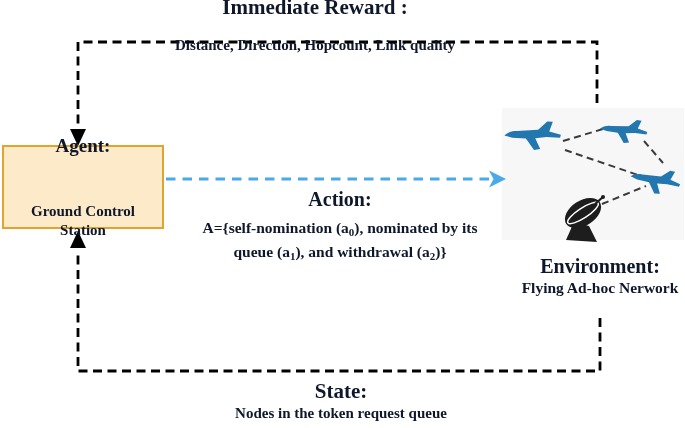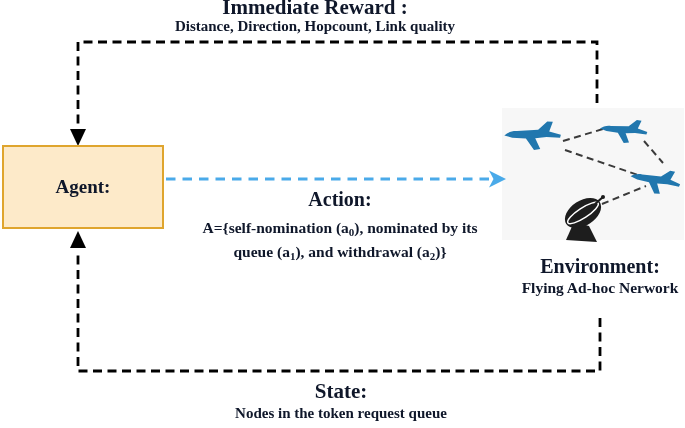--- a/index.html
+++ b/index.html
@@ -5,21 +5,21 @@
   html,body{margin:0;padding:0;background:#fff;}
   .stage{
     position:relative;width:685px;height:428px;background:#fff;overflow:hidden;
     font-family:"Liberation Serif","DejaVu Serif",serif;font-weight:700;color:#0f172a;
   }
   svg.layer{position:absolute;left:0;top:0;}
   .txt{position:absolute;text-align:center;}
 
   .reward{left:100px;top:-3px;width:430px;}
   .reward .t1{font-size:21px;line-height:21px;}
-  .reward .t2{font-size:15px;line-height:16px;margin-top:0;}
+  .reward .t2{font-size:15px;line-height:16px;margin-top:19px;}
 
   .agent-box{
     position:absolute;left:2px;top:145px;width:162px;height:84px;box-sizing:border-box;
     background:var(--box-fill);border:2px solid var(--box-border);
     display:flex;flex-direction:column;align-items:center;justify-content:center;text-align:center;gap:45px;
   }
   .agent-box .t1{font-size:19px;line-height:22px;}
   .agent-box .t2{font-size:15px;line-height:19px;width:122px;}
 
   .action{left:165px;top:188px;width:350px;}
@@ -92,20 +92,21 @@
     </g>
   </svg>
 
   <div class="txt reward">
     <div class="t1">Immediate Reward :</div>
     <div class="t2">Distance, Direction, Hopcount, Link quality</div>
   </div>
 
   <div class="agent-box">
     <div class="t1">Agent:</div>
+    <div class="t2">Ground Control Station</div>
   </div>
 
   <div class="txt action">
     <div class="t1">Action:</div>
     <div class="lines">
       <div><span>A={self-nomination (a</span><sub>0</sub><span>), nominated by its</span></div>
       <div><span>queue (a</span><sub>1</sub><span>), and withdrawal (a</span><sub>2</sub><span>)}</span></div>
     </div>
   </div>
 

